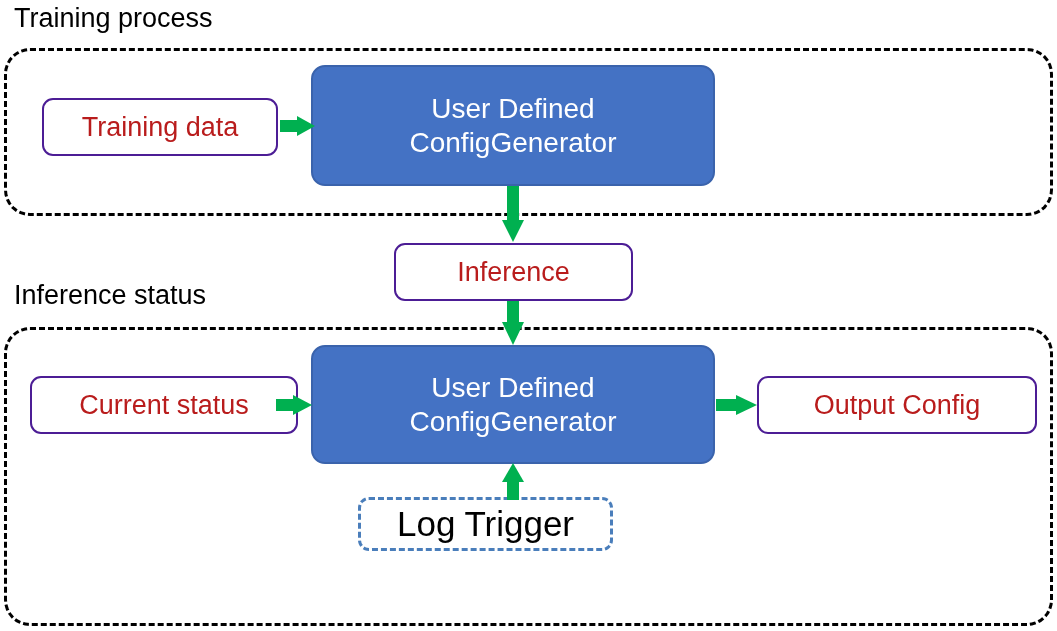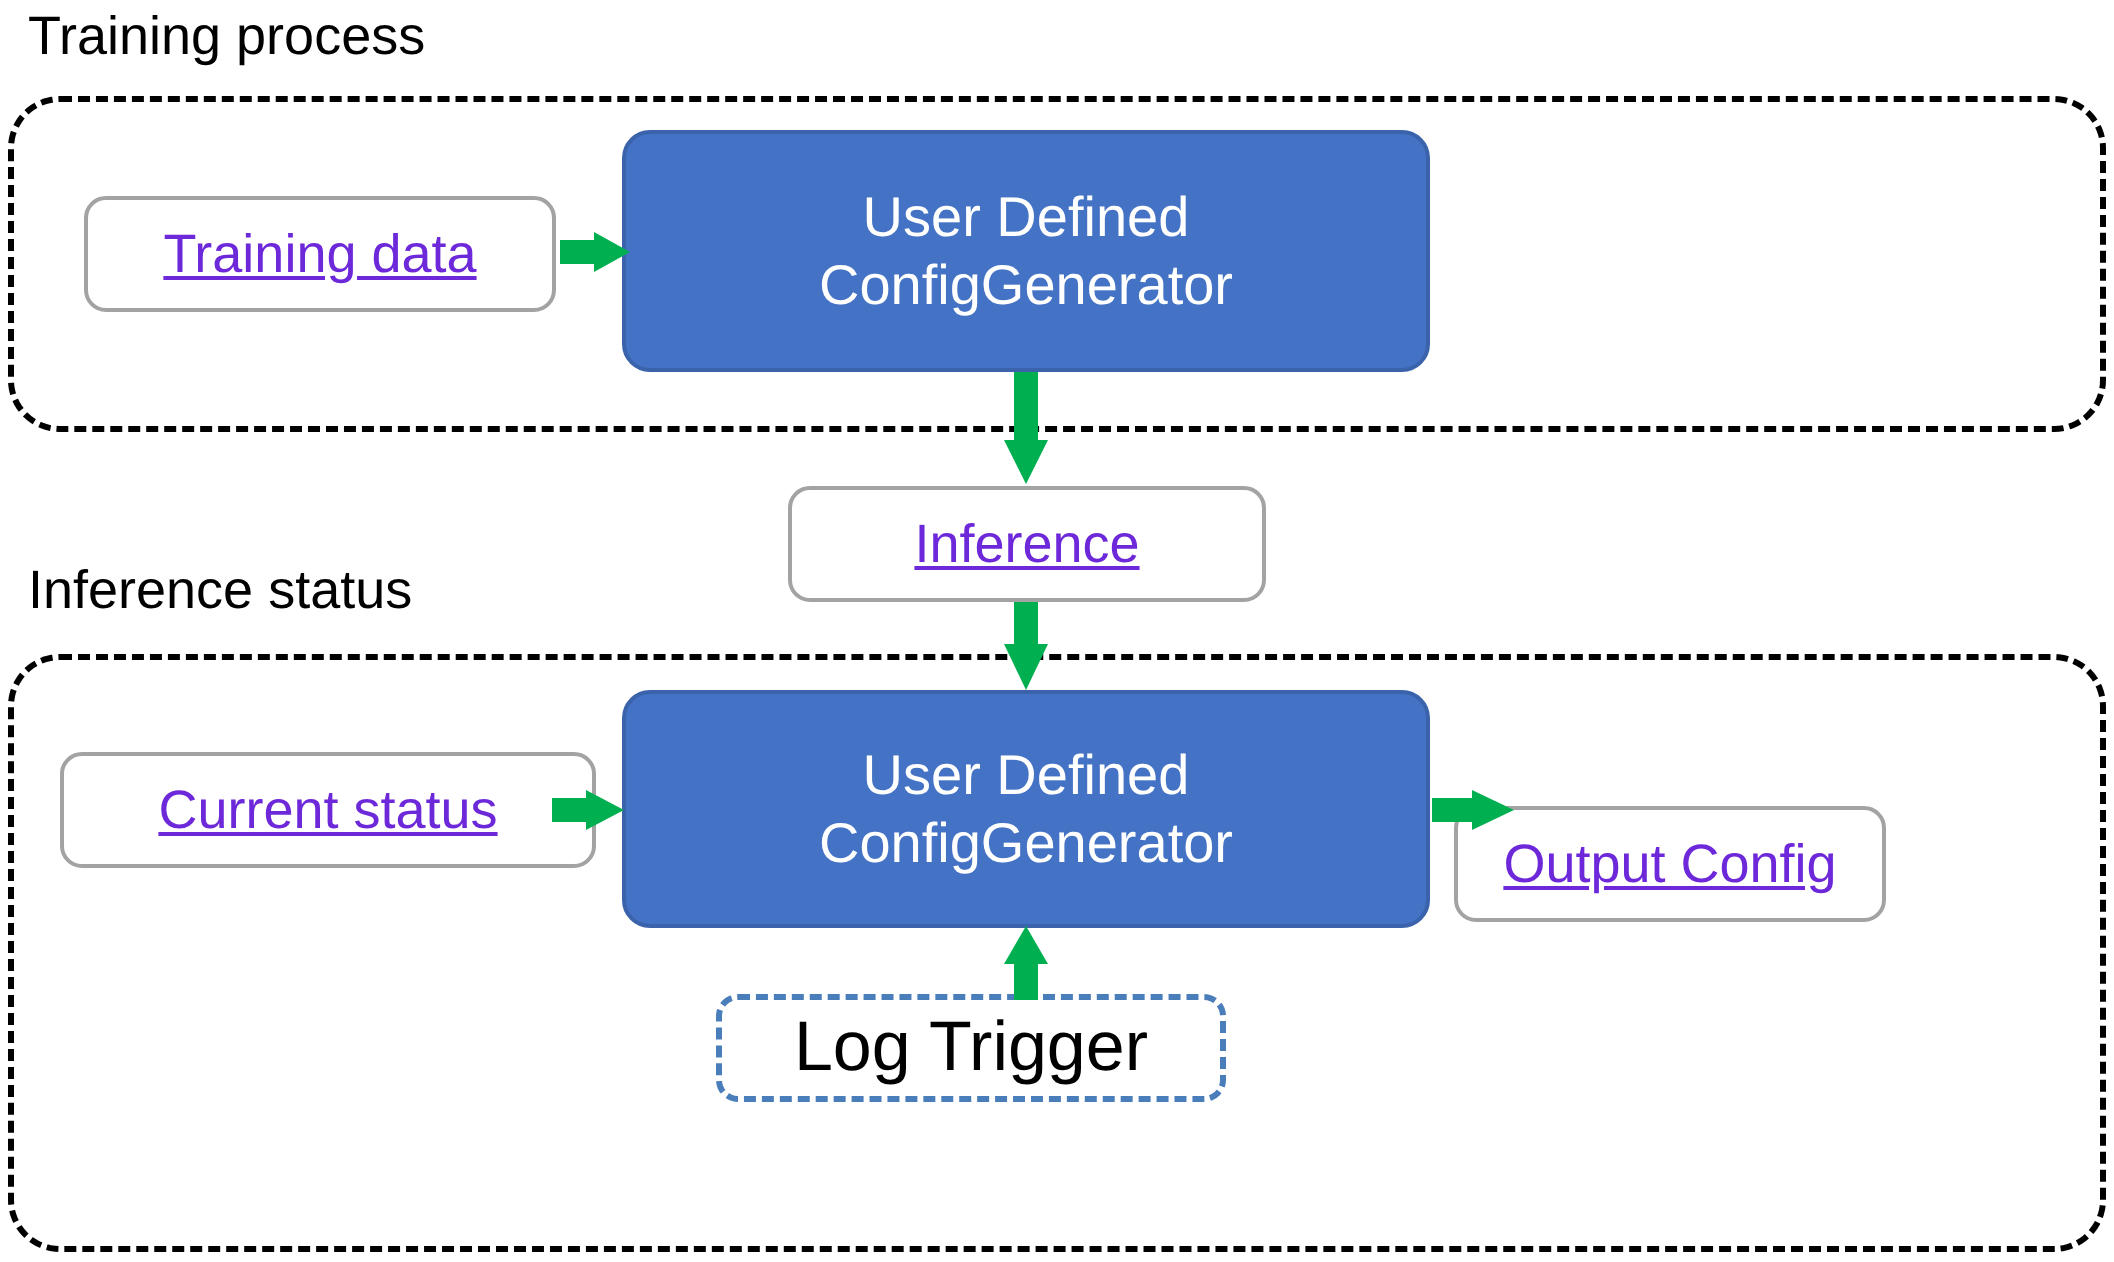--- a/index.html
+++ b/index.html
@@ -47,26 +47,25 @@
   .node {
     position: absolute;
     box-sizing: border-box;
     display: flex;
     align-items: center;
     justify-content: center;
     text-align: center;
   }
   .node-plain {
     background: #ffffff;
-    border: 2px solid #a3a3a3;
+    border: 2px solid #4c1d95;
     border-radius: 11px;
-    color: #6d28d9;
+    color: #b91c1c;
     font-size: 27px;
     line-height: 1.12;
-    text-decoration: underline;
   }
   .node-filled {
     background: #4472C4;
     border: 2px solid #3A63AC;
     border-radius: 14px;
     color: #ffffff;
     font-size: 28px;
     line-height: 1.2;
   }
   .node-dashed {
@@ -76,21 +75,21 @@
     color: #000000;
     font-size: 35px;
     line-height: 1.12;
   }
 
   #node-training-data   { left: 42px;  top: 98px;  width: 236px; height: 58px; }
   #node-generator-train { left: 311px; top: 65px;  width: 404px; height: 121px; }
   #node-checkpoint      { left: 394px; top: 243px; width: 239px; height: 58px; }
   #node-current-status  { left: 30px;  top: 376px; width: 268px; height: 58px; }
   #node-generator-infer { left: 311px; top: 345px; width: 404px; height: 119px; }
-  #node-output-config   { left: 727px; top: 376px; width: 216px; height: 58px; margin-top: 27px; }
+  #node-output-config   { left: 757px; top: 376px; width: 280px; height: 58px; }
   #node-log-trigger     { left: 358px; top: 497px; width: 255px; height: 54px; z-index: 3; }
   #node-clock-trigger   { left: 432px; top: 550px; width: 261px; height: 54px; z-index: 4; }
 
   
   #arrow-layer {
     position: absolute;
     left: 0;
     top: 0;
     width: 1057px;
     height: 631px;

